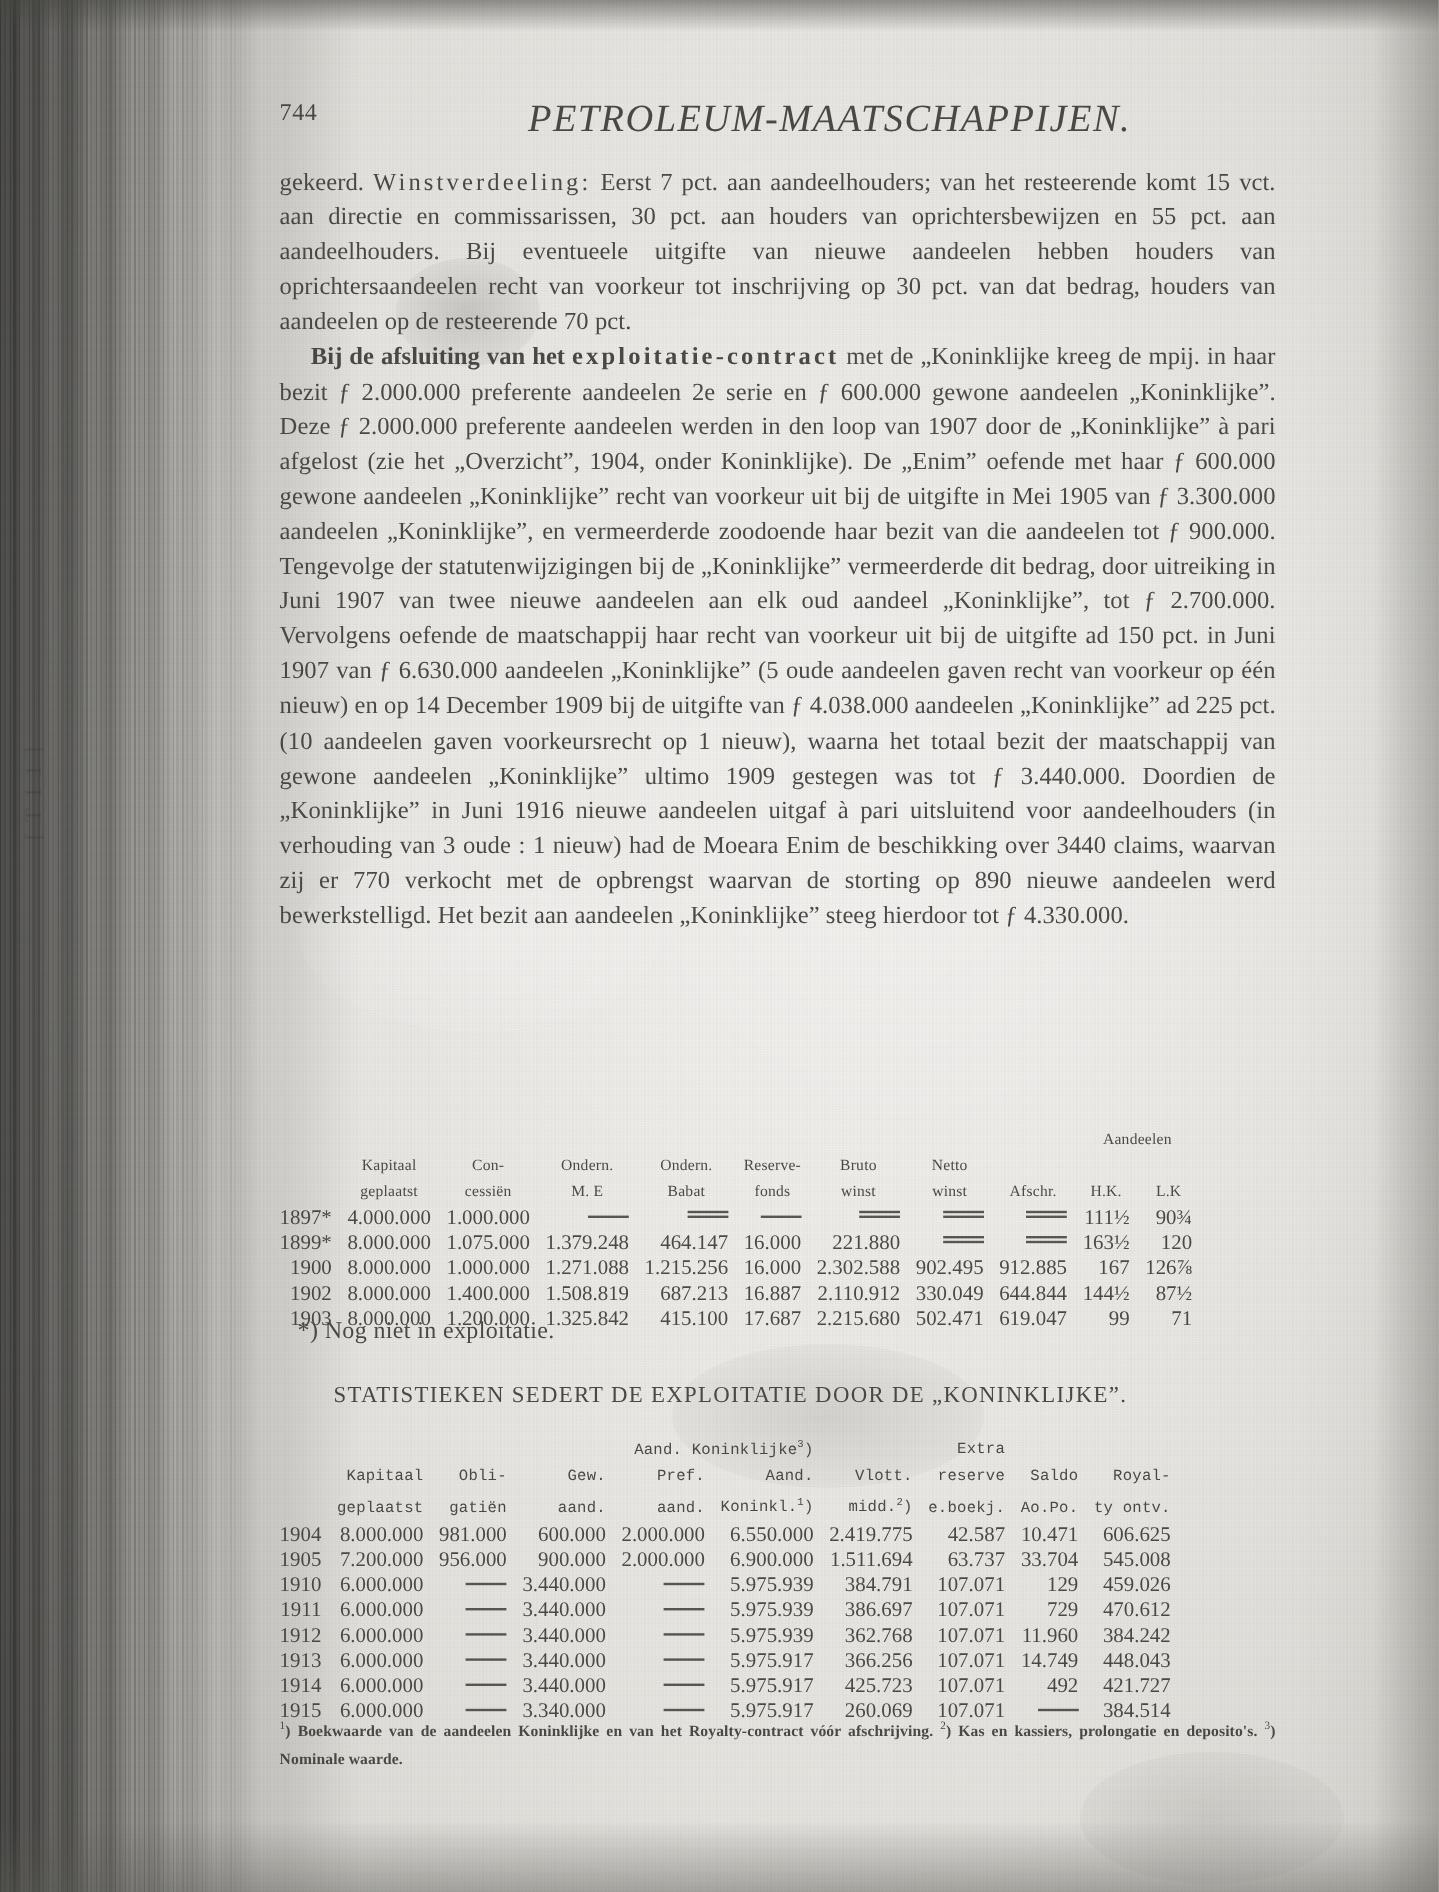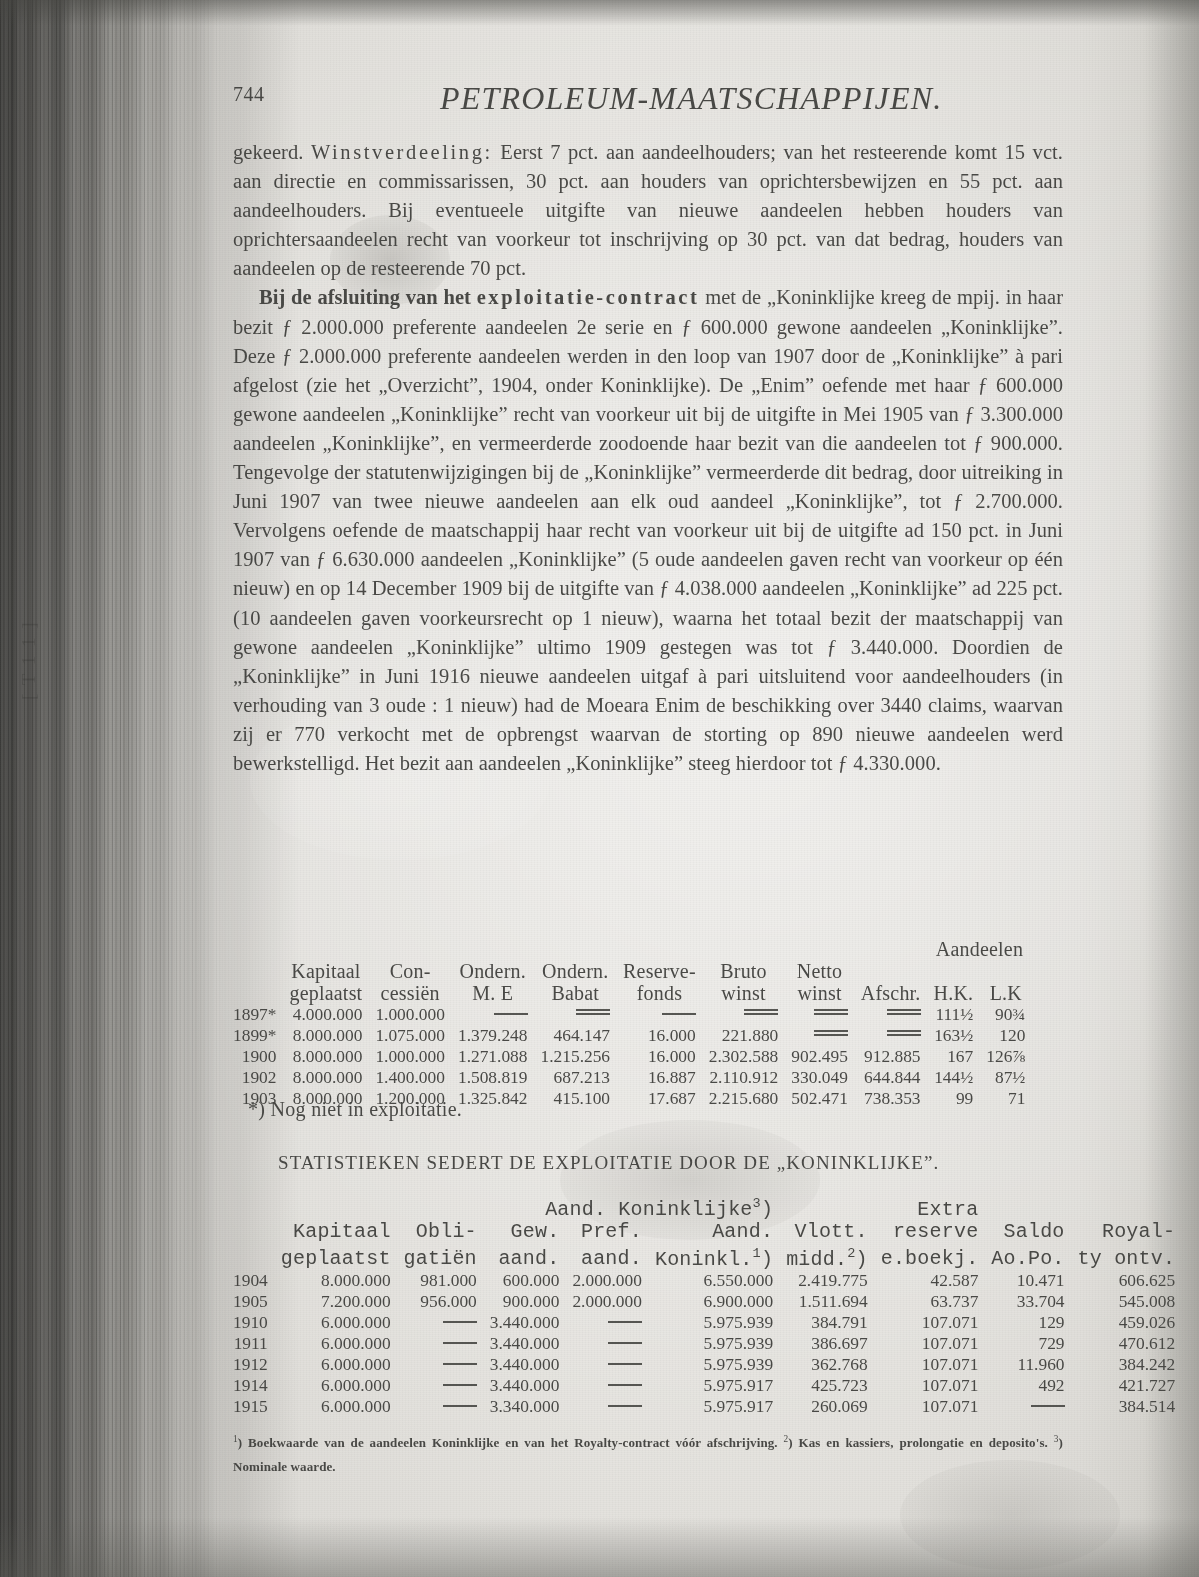--- a/index.html
+++ b/index.html
@@ -150,21 +150,21 @@
     line-height: 21px;
     color: #3b3b38;
   }
   table.fin th, table.fin td {
     padding: 0 0 0 13px;
     font-weight: normal;
     white-space: nowrap;
   }
   table.fin thead th {
     vertical-align: bottom;
-    font-size: 20px;
+    font-size: 13px;
     line-height: 22px;
     letter-spacing: 0.2px;
   }
   table.fin td.year, table.fin th.year {
     padding-left: 0;
     text-align: right;
   }
   table.fin td { text-align: right; }
   .dash { display: inline-block; }
   .dash::before {
@@ -339,21 +339,21 @@
           </tr>
           <tr>
             <td class="year">1903</td>
             <td>8.000.000</td>
             <td>1.200.000</td>
             <td>1.325.842</td>
             <td>415.100</td>
             <td>17.687</td>
             <td>2.215.680</td>
             <td>502.471</td>
-            <td>738.353</td>
+            <td>619.047</td>
             <td>99</td>
             <td>71</td>
           </tr>
         </tbody>
     </table>
 
     <div class="note-star">*) Nog niet in exploitatie.</div>
 
     <div class="section-head">STATISTIEKEN SEDERT DE EXPLOITATIE DOOR DE „KONINKLIJKE”.</div>
 
@@ -449,20 +449,32 @@
             <td><span class="dash dash1"></span></td>
             <td>3.440.000</td>
             <td><span class="dash dash1"></span></td>
             <td>5.975.939</td>
             <td>362.768</td>
             <td>107.071</td>
             <td>11.960</td>
             <td>384.242</td>
           </tr>
           <tr>
+            <td class="year">1913</td>
+            <td>6.000.000</td>
+            <td><span class="dash dash1"></span></td>
+            <td>3.440.000</td>
+            <td><span class="dash dash1"></span></td>
+            <td>5.975.917</td>
+            <td>366.256</td>
+            <td>107.071</td>
+            <td>14.749</td>
+            <td>448.043</td>
+          </tr>
+          <tr>
             <td class="year">1914</td>
             <td>6.000.000</td>
             <td><span class="dash dash1"></span></td>
             <td>3.440.000</td>
             <td><span class="dash dash1"></span></td>
             <td>5.975.917</td>
             <td>425.723</td>
             <td>107.071</td>
             <td>492</td>
             <td>421.727</td>

